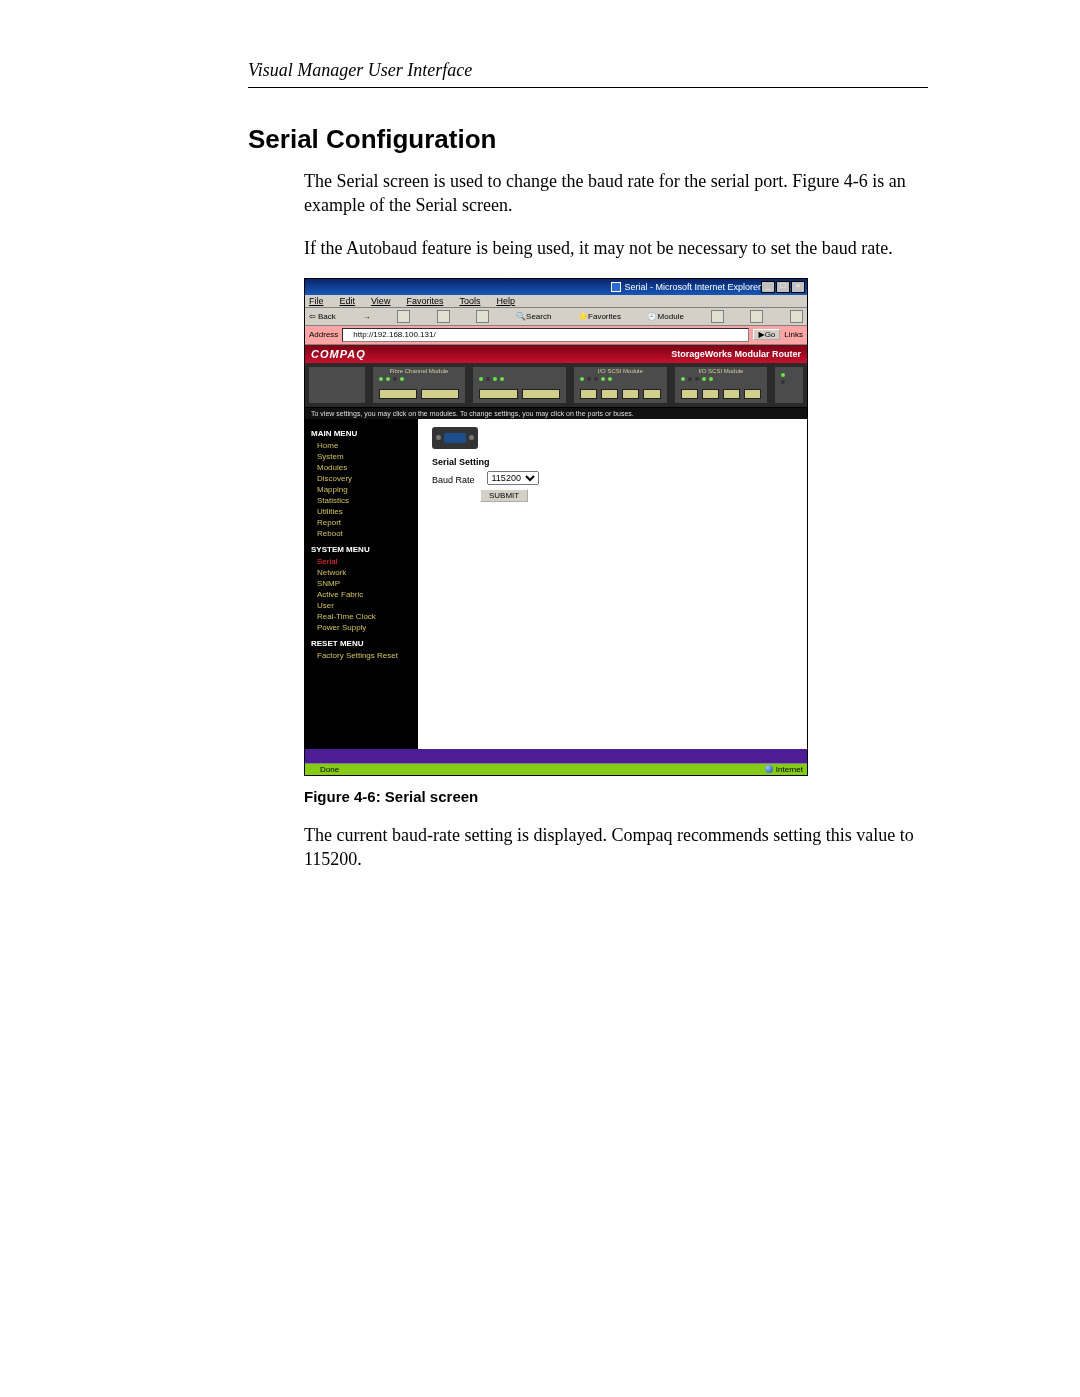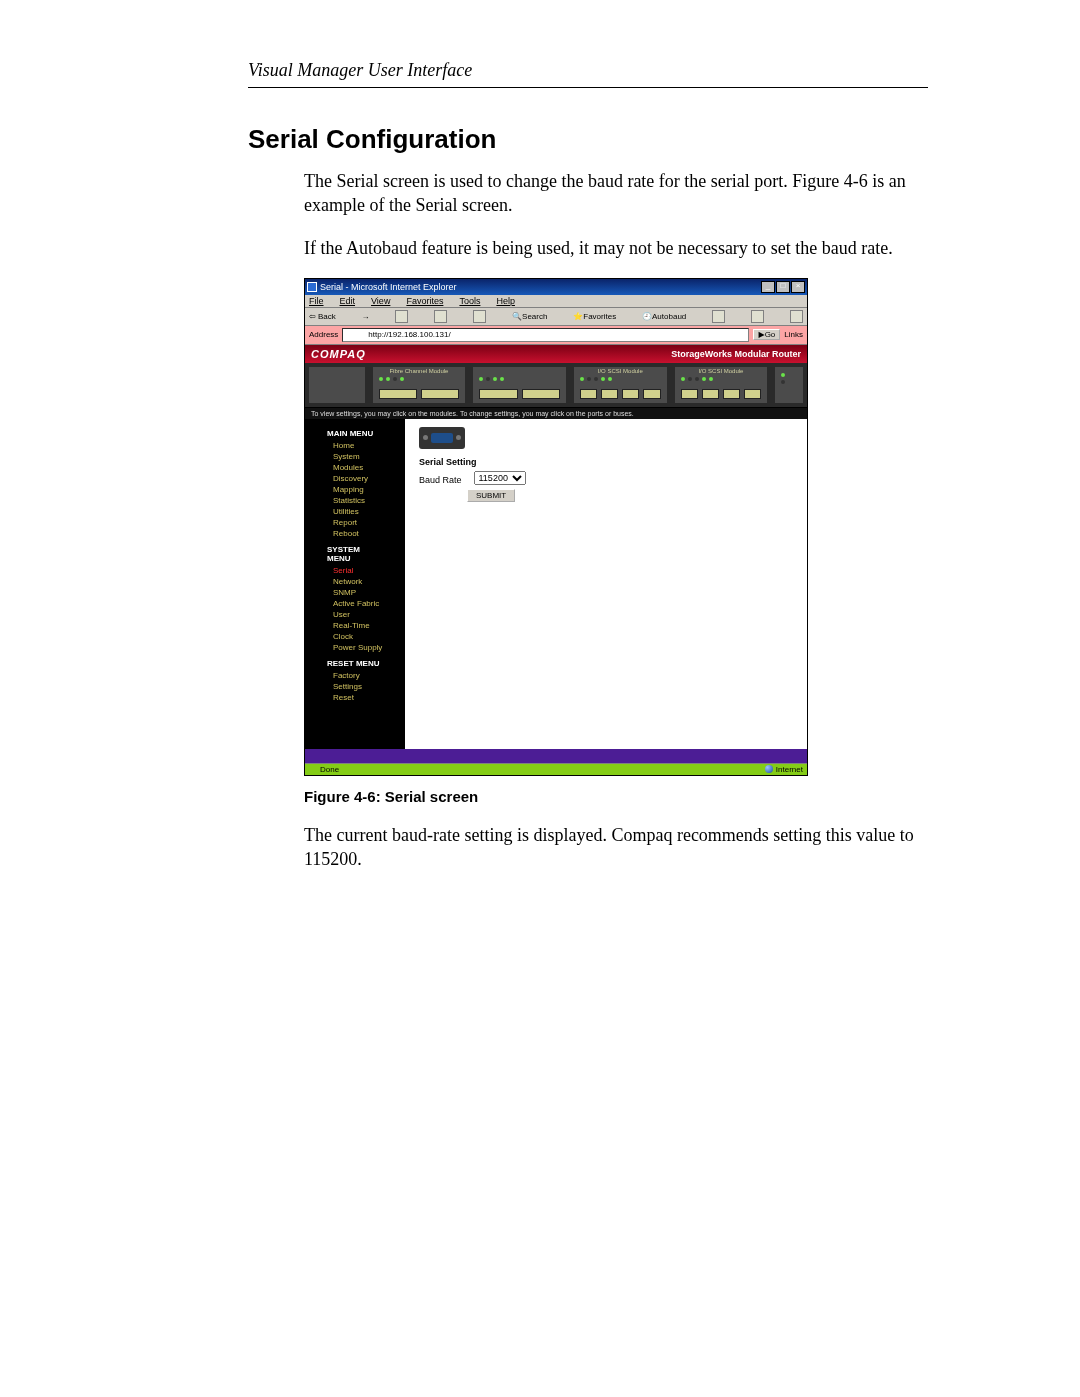--- a/index.html
+++ b/index.html
@@ -73,21 +73,21 @@
     font-family: Tahoma, Arial, sans-serif;
     font-size: 9px;
     background: #c0c0c0;
     box-sizing: border-box;
   }
   .ie-titlebar {
     background: linear-gradient(#0a246a, #1658b8);
     color: #fff;
     display: flex;
     align-items: center;
-    justify-content: space-between;
+    justify-content: flex-end;
     padding: 1px 2px;
     height: 14px;
   }
   .ie-titlebar .title-left {
     display: flex;
     align-items: center;
     gap: 3px;
   }
   .ie-titlebar .ie-icon {
     width: 10px; height: 10px;
@@ -140,21 +140,21 @@
     font-size: 8px;
   }
   .ie-address .addr-box {
     flex: 1;
     background: #fff;
     border: 1px inset #808080;
     padding: 0 2px;
     height: 12px;
     display: flex;
     align-items: center;
-    gap: 15px;
+    gap: 0;
   }
   .ie-address .go-btn {
     border: 1px outset #fff;
     padding: 0 4px;
     background: #d4d0c8;
   }
   .ie-content {
     background: #4c1d95;
     height: 418px;
     overflow: hidden;
@@ -225,25 +225,25 @@
     background: #111;
     color: #ddd;
     font-size: 7px;
     padding: 2px 6px;
   }
   .app-body {
     display: flex;
     height: 330px;
   }
   .nav-col {
-    width: 100px;
+    width: 113px;
     background: #000;
     color: #fff;
     font-size: 8px;
-    padding: 4px 22px;
+    padding: 4px 6px;
     box-sizing: border-box;
   }
   .nav-head {
     color: #fff;
     font-weight: bold;
     margin: 6px 0 2px 0;
     font-size: 8px;
   }
   .nav-col a {
     display: block;
@@ -360,21 +360,21 @@
       </div>
 
       <div class="ie-toolbar">
         <span>⇦ <span>Back</span></span>
         <span>→</span>
         <span class="tb-ico"></span>
         <span class="tb-ico"></span>
         <span class="tb-ico"></span>
         <span>🔍<span>Search</span></span>
         <span>⭐<span>Favorites</span></span>
-        <span>🕘<span>Autobaud</span></span>
+        <span>🕘<span>Module</span></span>
         <span class="tb-ico"></span>
         <span class="tb-ico"></span>
         <span class="tb-ico"></span>
       </div>
 
       <div class="ie-address">
         <span>Address</span>
         <div class="addr-box">
           <span class="ie-icon" style="width:8px;height:8px;"></span>
           <span>http://192.168.100.131/</span>

